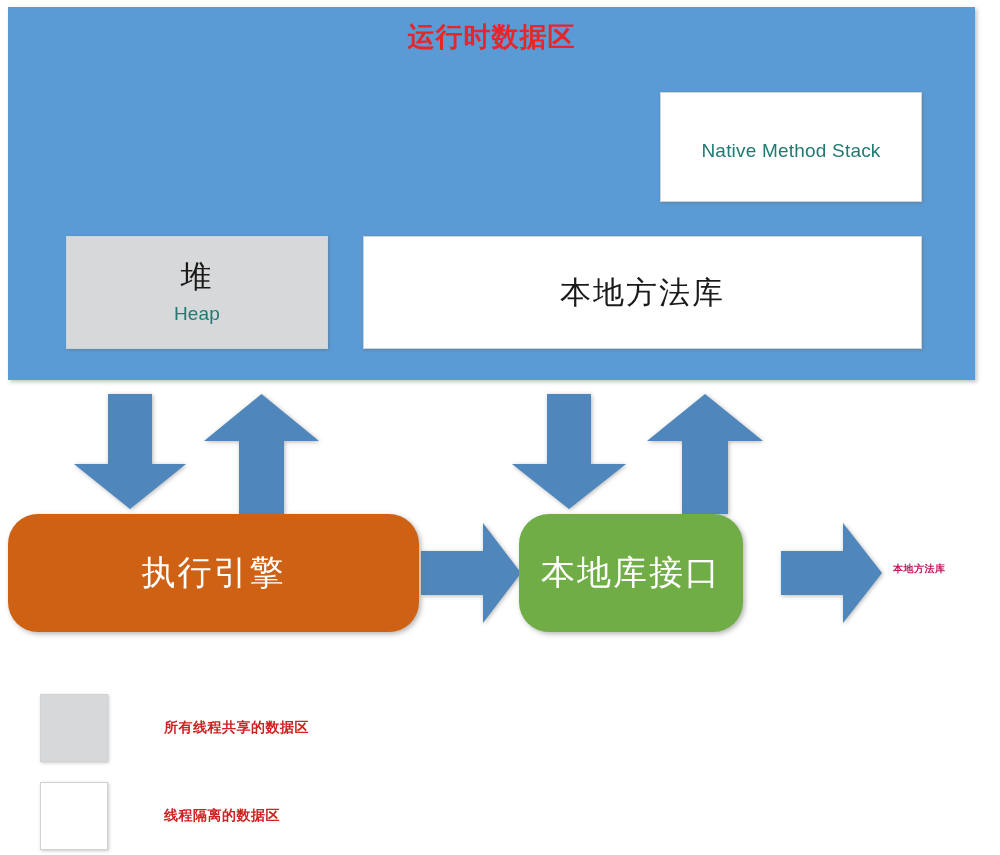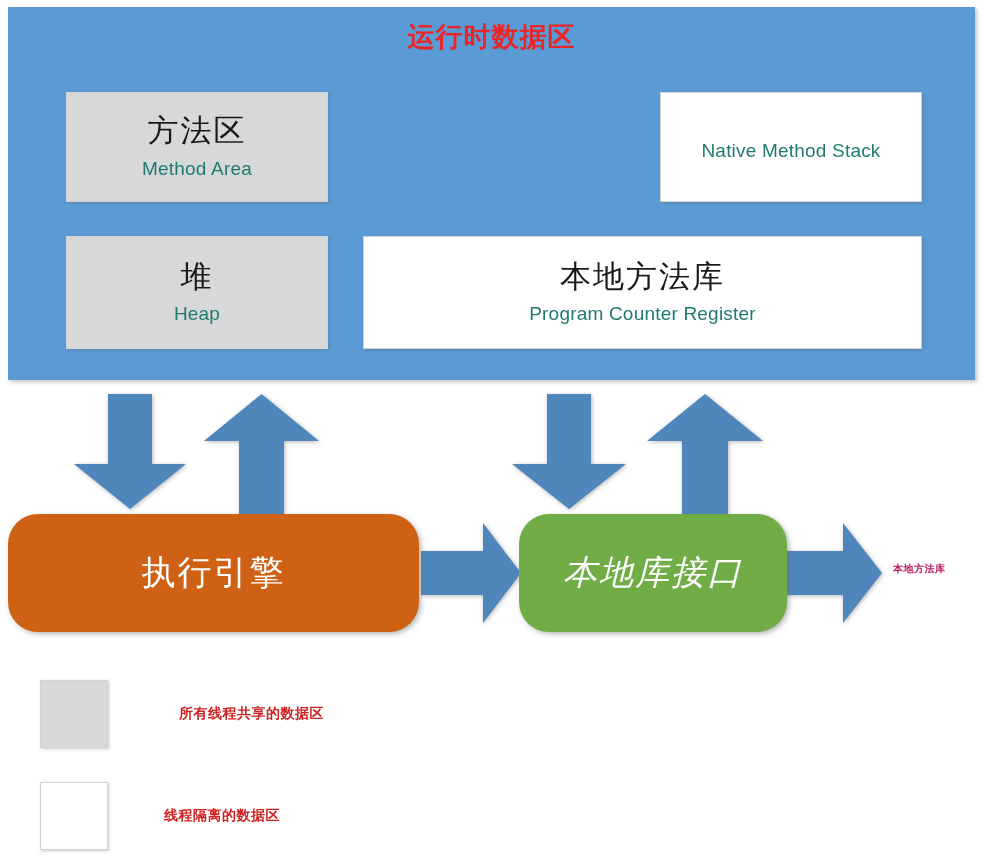--- a/index.html
+++ b/index.html
@@ -114,44 +114,43 @@
     color: #ffffff;
     font-size: 34px;
     letter-spacing: 2px;
     box-shadow: 2px 2px 5px rgba(110,110,110,0.5);
   }
   #box-execution-engine {
     left: 8px; top: 514px; width: 411px; height: 118px;
     background: #ce6114;
   }
   #box-native-interface {
-    left: 519px; top: 514px; width: 268px; height: 118px;
+    left: 519px; top: 514px; width: 224px; height: 118px;
     background: #70ad47;
-    font-style: italic;
   }
 
   
   #label-native-library {
     position: absolute;
     left: 893px;
     top: 562px;
     color: #be185d;
     font-size: 10px;
     font-weight: bold;
     letter-spacing: 0.5px;
     white-space: nowrap;
   }
 
   
   .legend-item {
     position: absolute;
     display: flex;
     align-items: center;
   }
-  #legend-shared   { left: 40px; top: 680px; gap: 15px; }
+  #legend-shared   { left: 40px; top: 694px; }
   #legend-isolated { left: 40px; top: 782px; }
 
   .legend-swatch {
     width: 68px;
     height: 68px;
     box-sizing: border-box;
     border: 1px solid #cfd3d6;
     box-shadow: 1px 1px 3px rgba(100,100,100,0.35);
     flex: none;
   }
@@ -169,38 +168,33 @@
 </style>
 </head>
 <body>
 
 <div id="canvas">
 
   <div class="runtime-panel">
     <div class="runtime-title">运行时数据区</div>
   </div>
 
-  <div class="region shared" id="region-method-area">
-    <div class="cn">方法区</div>
-    <div class="en">Method Area</div>
-  </div>
 
 
   <div class="region isolated" id="region-native-stack">
     <div class="en">Native Method Stack</div>
   </div>
 
   <div class="region shared" id="region-heap">
     <div class="cn">堆</div>
     <div class="en">Heap</div>
   </div>
 
   <div class="region isolated" id="region-pc">
     <div class="cn">本地方法库</div>
-    <div class="en">Program Counter Register</div>
   </div>
 
   <svg class="v-arrow" id="arrow-down-1" viewBox="0 0 112 115" preserveAspectRatio="none">
     <polygon points="34,0 78,0 78,70 112,70 56,115 0,70 34,70" fill="#4f87bd"></polygon>
   </svg>
 
   <svg class="v-arrow" id="arrow-up-1" viewBox="0 0 115 120" preserveAspectRatio="none">
     <polygon points="57.5,0 115,47 80,47 80,120 35,120 35,47 0,47" fill="#4f87bd"></polygon>
   </svg>
 

